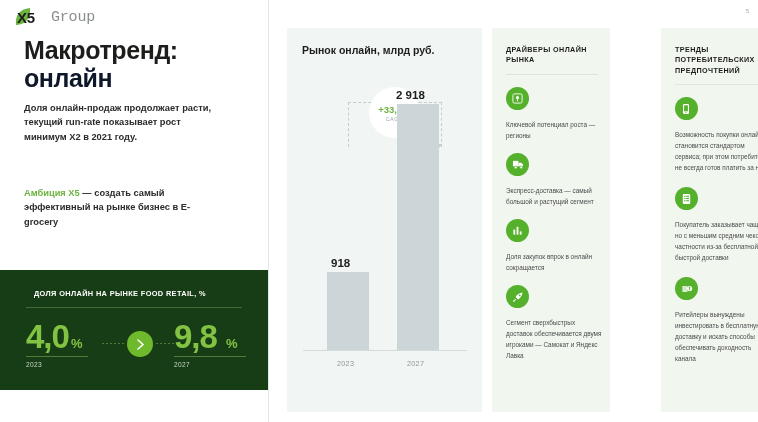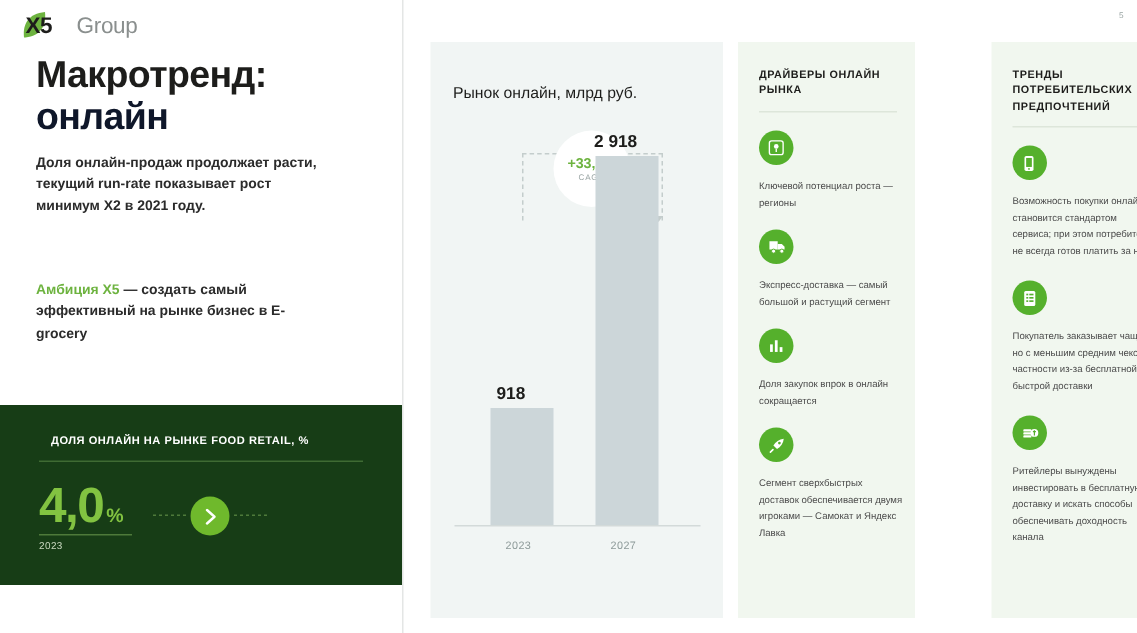--- a/index.html
+++ b/index.html
@@ -9,21 +9,21 @@
     font-family:"Liberation Sans","DejaVu Sans",sans-serif;
     -webkit-font-smoothing:antialiased;
   }
   .slide{position:relative;width:758px;height:422px;background:#ffffff;}
 
   
   .left{position:absolute;left:0;top:0;width:268px;height:422px;background:#ffffff;}
   .logo{position:absolute;left:14px;top:7px;display:flex;align-items:center;height:20px;}
   .logo-leaf{position:relative;width:19px;height:20px;margin-right:1px;}
   .logo-x5{position:absolute;left:3px;top:2px;font-size:15px;font-weight:bold;color:#1d1d1b;letter-spacing:-0.3px;}
-  .logo-group{font-size:15px;color:#8a8f8e;letter-spacing:-0.2px;margin-left:17px;}
+  .logo-group{font-size:15px;color:#8a8f8e;letter-spacing:-0.2px;margin-left:17px;font-family:Liberation Mono, monospace;}
 
   .title{position:absolute;left:24px;top:36px;width:230px;
          font-size:25px;font-weight:bold;line-height:1.13;color:#1d1d1b;letter-spacing:-0.4px;}
   .title .green{color:#0f172a;display:block;}
 
   .body-text{position:absolute;left:24px;top:101px;width:200px;
              font-size:9.3px;font-weight:bold;line-height:1.55;color:#2b2b2b;}
   .body-text2{position:absolute;left:24px;top:150px;width:190px;
               font-size:9.3px;font-weight:bold;line-height:1.55;color:#2b2b2b;margin-top:36px;}
   .body-text2 .amb{color:#6db33f;}
@@ -47,21 +47,21 @@
                 background:#6fb92c;display:flex;align-items:center;justify-content:center;}
   .dots-l{position:absolute;left:76px;top:23px;width:22px;height:1px;
           background:repeating-linear-gradient(90deg,#4e7a3a 0 2px,transparent 2px 4px);}
   .dots-r{position:absolute;left:130px;top:23px;width:22px;height:1px;
           background:repeating-linear-gradient(90deg,#4e7a3a 0 2px,transparent 2px 4px);}
 
   .vdiv{position:absolute;left:268px;top:0;width:1px;height:422px;background:#e4e6e5;}
 
   
   .chart-panel{position:absolute;left:287px;top:28px;width:195px;height:384px;background:#f1f5f4;}
-  .chart-title{position:absolute;left:15px;top:28px;font-size:10.5px;font-weight:normal;color:#1d1d1b;}
+  .chart-title{position:absolute;left:15px;top:16px;font-size:10.5px;font-weight:bold;color:#1d1d1b;}
   .plot{position:absolute;left:12px;top:75px;width:172px;height:270px;}
   .baseline{position:absolute;left:4px;bottom:22px;width:164px;height:1px;background:#d3dad9;}
   .bar{position:absolute;bottom:23px;background:#ccd6d9;}
   .bar1{left:28px;width:42px;height:78px;}
   .bar2{left:98px;width:42px;height:246px;}
   .bar-label{position:absolute;font-size:11.5px;font-weight:bold;color:#1d1d1b;}
   .bl1{left:32px;bottom:104px;}
   .bl2{left:97px;bottom:272px;}
   .xlab{position:absolute;bottom:5px;font-size:7.2px;color:#8d9a99;letter-spacing:0.3px;}
   .xl1{left:38px;}
@@ -131,20 +131,25 @@
         </div>
 
         <div class="dots-l"></div>
         <div class="arrow-circle">
           <svg width="9" height="11" viewBox="0 0 9 11">
             <path d="M2 1 L7 5.5 L2 10" stroke="#ffffff" stroke-width="1.6" fill="none" stroke-linecap="round" stroke-linejoin="round"></path>
           </svg>
         </div>
         <div class="dots-r"></div>
 
+        <div class="kpi kpi-right">
+          <span class="kpi-val">9,8</span><span class="kpi-pct sp">%</span>
+          <div class="kpi-underline"></div>
+          <div class="kpi-year">2027</div>
+        </div>
       </div>
     </div>
   </div>
 
   <div class="vdiv"></div>
 
   <div class="chart-panel">
     <div class="chart-title">Рынок онлайн, млрд руб.</div>
 
     <div class="plot">

